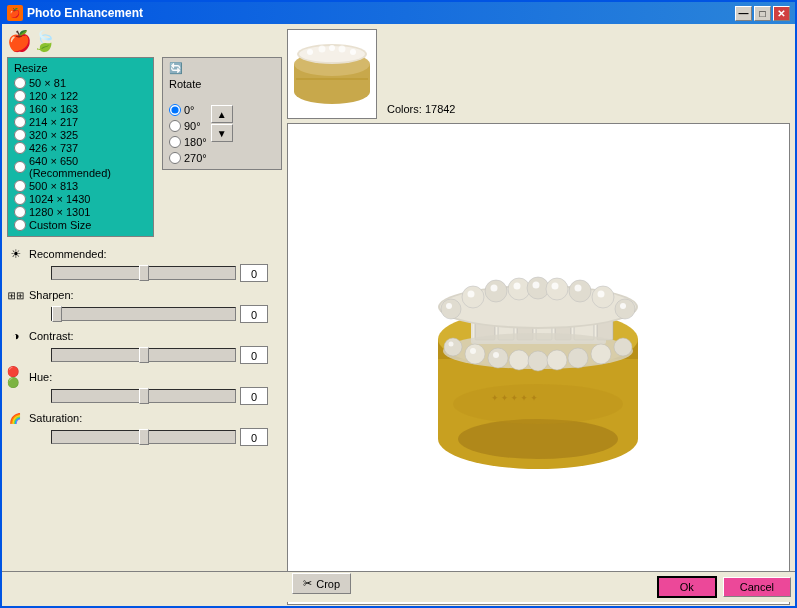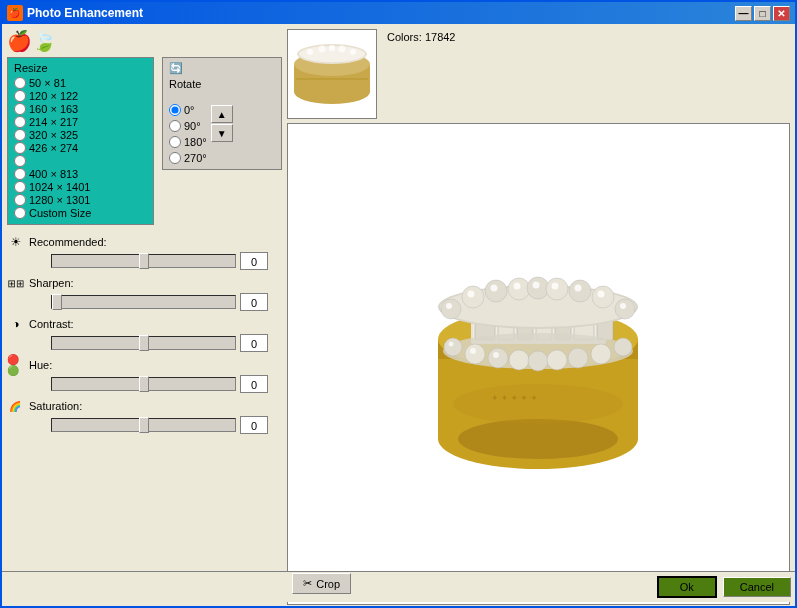--- a/index.html
+++ b/index.html
@@ -223,21 +223,21 @@
       border: 1px solid #808080;
       background: white;
       display: flex;
       align-items: center;
       justify-content: center;
       overflow: hidden;
     }
     .top-right {
       display: flex;
       gap: 10px;
-      align-items: flex-start;
+      align-items: flex-end;
     }
     .main-image-container {
       flex: 1;
       border: 1px solid #808080;
       background: white;
       height: 390px;
       display: flex;
       align-items: center;
       justify-content: center;
       overflow: hidden;
@@ -265,21 +265,21 @@
       border-top: 1px solid #fff;
       border-left: 1px solid #fff;
       cursor: pointer;
       font-size: 11px;
       position: absolute;
       left: 290px;
       bottom: 8px;
     }
     .ok-btn, .cancel-btn {
       padding: 3px 16px;
-      background: #4d7c0f;
+      background: #ec4899;
       border: 1px solid #808080;
       border-top: 1px solid #fff;
       border-left: 1px solid #fff;
       cursor: pointer;
       font-size: 11px;
       min-width: 60px;
     }
     .ok-btn {
       border: 2px solid #000;
     }
@@ -334,32 +334,33 @@
           <div class="radio-item">
             <input type="radio" name="resize" style="">
             <span>214 × 217</span>
           </div>
           <div class="radio-item">
             <input type="radio" name="resize" style="">
             <span>320 × 325</span>
           </div>
           <div class="radio-item">
             <input type="radio" name="resize" style="">
-            <span>426 × 274</span>
-          </div>
-          <div class="radio-item">
-            <input type="radio" name="resize" style="">
-          </div>
-          <div class="radio-item">
-            <input type="radio" name="resize" style="">
-            <span>400 × 813</span>
-          </div>
-          <div class="radio-item">
-            <input type="radio" name="resize" style="">
-            <span>1024 × 1401</span>
+            <span>426 × 737</span>
+          </div>
+          <div class="radio-item">
+            <input type="radio" name="resize" style="">
+            <span>640 × 650 (Recommended)</span>
+          </div>
+          <div class="radio-item">
+            <input type="radio" name="resize" style="">
+            <span>500 × 813</span>
+          </div>
+          <div class="radio-item">
+            <input type="radio" name="resize" style="">
+            <span>1024 × 1430</span>
           </div>
           <div class="radio-item">
             <input type="radio" name="resize" style="">
             <span>1280 × 1301</span>
           </div>
           <div class="radio-item">
             <input type="radio" name="resize" style="">
             <span>Custom Size</span>
           </div>
         </div>

